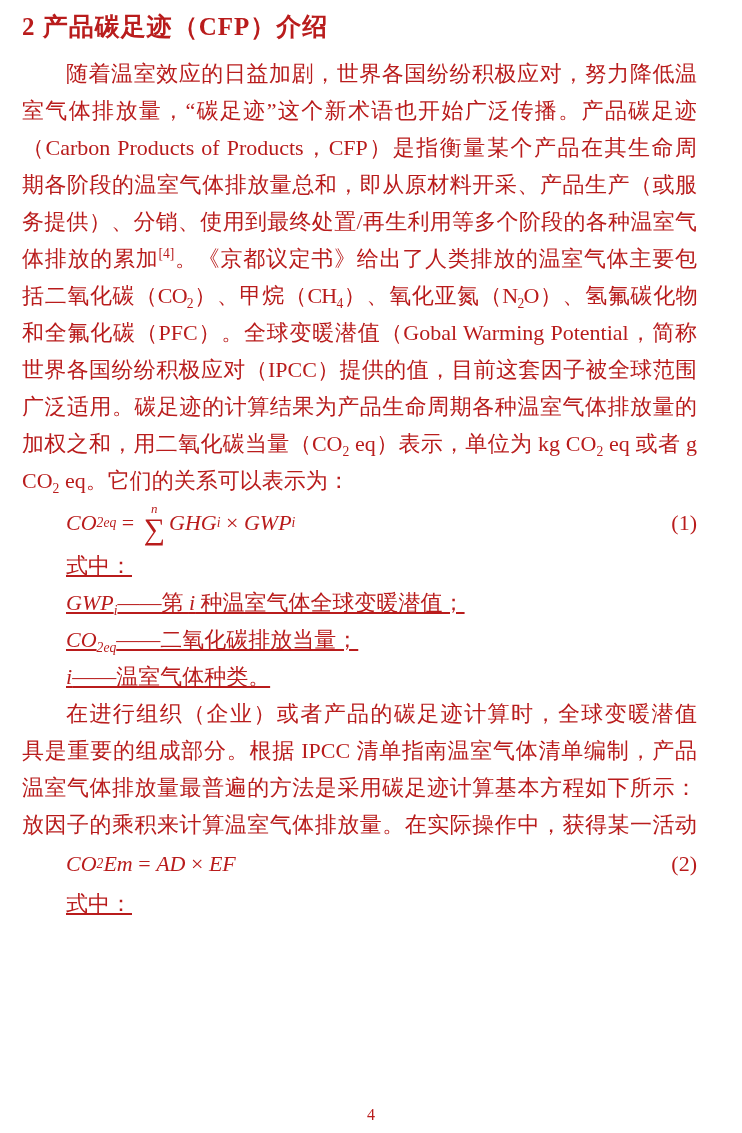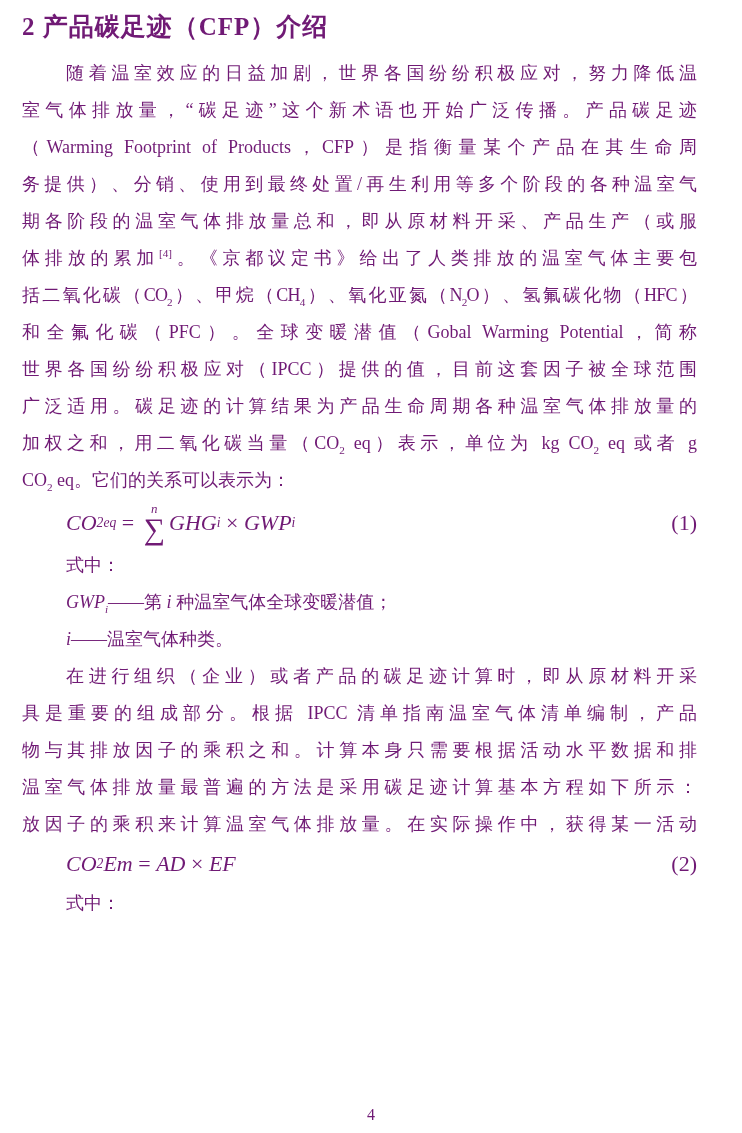--- a/index.html
+++ b/index.html
@@ -1,37 +1,37 @@
 <!DOCTYPE html>
 <html><head>
 <meta charset="utf-8">
 <style>
   html,body{margin:0;padding:0;background:#ffffff;}
   .page{
     position:relative;
     width:742px;height:1133px;
-    background:#ffffff;color:#701a75;
+    background:#ffffff;color:#b91c1c;
     font-family:"Liberation Serif","DejaVu Serif",serif;
     overflow:hidden;
   }
   .content{
     position:absolute;left:22px;top:0;width:675px;
   }
   h1.doc-title{
     margin:11px 0 13px 0;
     font-size:25px;line-height:31px;font-weight:bold;
     letter-spacing:1px;
   }
   .line{
-    height:37px;line-height:37px;font-size:18px;
+    height:37px;line-height:37px;font-size:22px;
     overflow:hidden;white-space:normal;
   }
   .line.j{text-align:justify;text-align-last:justify;}
   .line.indent{padding-left:44px;}
-  .line.indent-sm{padding-left:44px;}
+  .line.indent-sm{padding-left:44px;text-decoration:underline;}
   .line.tight{letter-spacing:-0.8px;}
   sub{font-size:0.62em;line-height:0;}
   sup{font-size:0.62em;line-height:0;}
   i{font-family:"Liberation Serif","DejaVu Serif",serif;}
   .def sub,.eq sub{font-style:italic;}
   .eq-line{
     display:flex;align-items:center;justify-content:space-between;
     height:48px;padding-left:44px;font-size:22px;overflow:hidden;
   }
   .eq-line.short{height:42px;}
@@ -50,40 +50,40 @@
 </style>
 </head>
 <body>
 
 <div class="page">
   <div class="content">
     <h1 class="doc-title">2 产品碳足迹（CFP）介绍</h1>
     <div id="doc-body">
         <div class="line j indent">随着温室效应的日益加剧，世界各国纷纷积极应对，努力降低温</div>
         <div class="line j">室气体排放量，“碳足迹”这个新术语也开始广泛传播。产品碳足迹</div>
-        <div class="line j">（Warming Footprint of Products，CFP）是指衡量某个产品在其生命周</div>
+        <div class="line j">（Carbon Products of Products，CFP）是指衡量某个产品在其生命周</div>
+        <div class="line j">期各阶段的温室气体排放量总和，即从原材料开采、产品生产（或服</div>
         <div class="line j">务提供）、分销、使用到最终处置/再生利用等多个阶段的各种温室气</div>
-        <div class="line j">期各阶段的温室气体排放量总和，即从原材料开采、产品生产（或服</div>
         <div class="line j">体排放的累加<sup>[4]</sup>。《京都议定书》给出了人类排放的温室气体主要包</div>
         <div class="line j tight">括二氧化碳（CO<sub>2</sub>）、甲烷（CH<sub>4</sub>）、氧化亚氮（N<sub>2</sub>O）、氢氟碳化物（HFC）</div>
         <div class="line j">和全氟化碳（PFC）。全球变暖潜值（Gobal Warming Potential，简称</div>
         <div class="line j">世界各国纷纷积极应对（IPCC）提供的值，目前这套因子被全球范围</div>
         <div class="line j">广泛适用。碳足迹的计算结果为产品生命周期各种温室气体排放量的</div>
         <div class="line j">加权之和，用二氧化碳当量（CO<sub>2</sub> eq）表示，单位为 kg CO<sub>2</sub> eq 或者 g</div>
         <div class="line ">CO<sub>2</sub> eq。它们的关系可以表示为：</div>
         <div class="eq-line ">
           <span class="eq"><i>CO</i><sub>2eq</sub> = <span class="sigma-wrap"><span class="sigma-top">n</span><span class="sigma">∑</span></span> <i>GHG</i><sub>i</sub> × <i>GWP</i><sub>i</sub></span>
           <span class="eq-no">(1)</span>
         </div>
         <div class="line indent-sm">式中：</div>
         <div class="line indent-sm def"><i>GWP</i><sub>i</sub>——第 <i>i</i> 种温室气体全球变暖潜值；</div>
+        <div class="line indent-sm def"><i>CO</i><sub>2eq</sub>——二氧化碳排放当量；</div>
         <div class="line indent-sm def"><i>i</i>——温室气体种类。</div>
-        <div class="line j indent">在进行组织（企业）或者产品的碳足迹计算时，即从原材料开采</div>
+        <div class="line j indent">在进行组织（企业）或者产品的碳足迹计算时，全球变暖潜值</div>
         <div class="line j">具是重要的组成部分。根据 IPCC 清单指南温室气体清单编制，产品</div>
-        <div class="line j">物与其排放因子的乘积之和。计算本身只需要根据活动水平数据和排</div>
         <div class="line j">温室气体排放量最普遍的方法是采用碳足迹计算基本方程如下所示：</div>
         <div class="line j">放因子的乘积来计算温室气体排放量。在实际操作中，获得某一活动</div>
         <div class="eq-line short">
           <span class="eq"><i>CO</i><sub>2</sub><i>Em</i> = <i>AD</i> × <i>EF</i></span>
           <span class="eq-no">(2)</span>
         </div>
         <div class="line indent-sm">式中：</div>
       </div>
   </div>
   <div class="footer">4</div>

